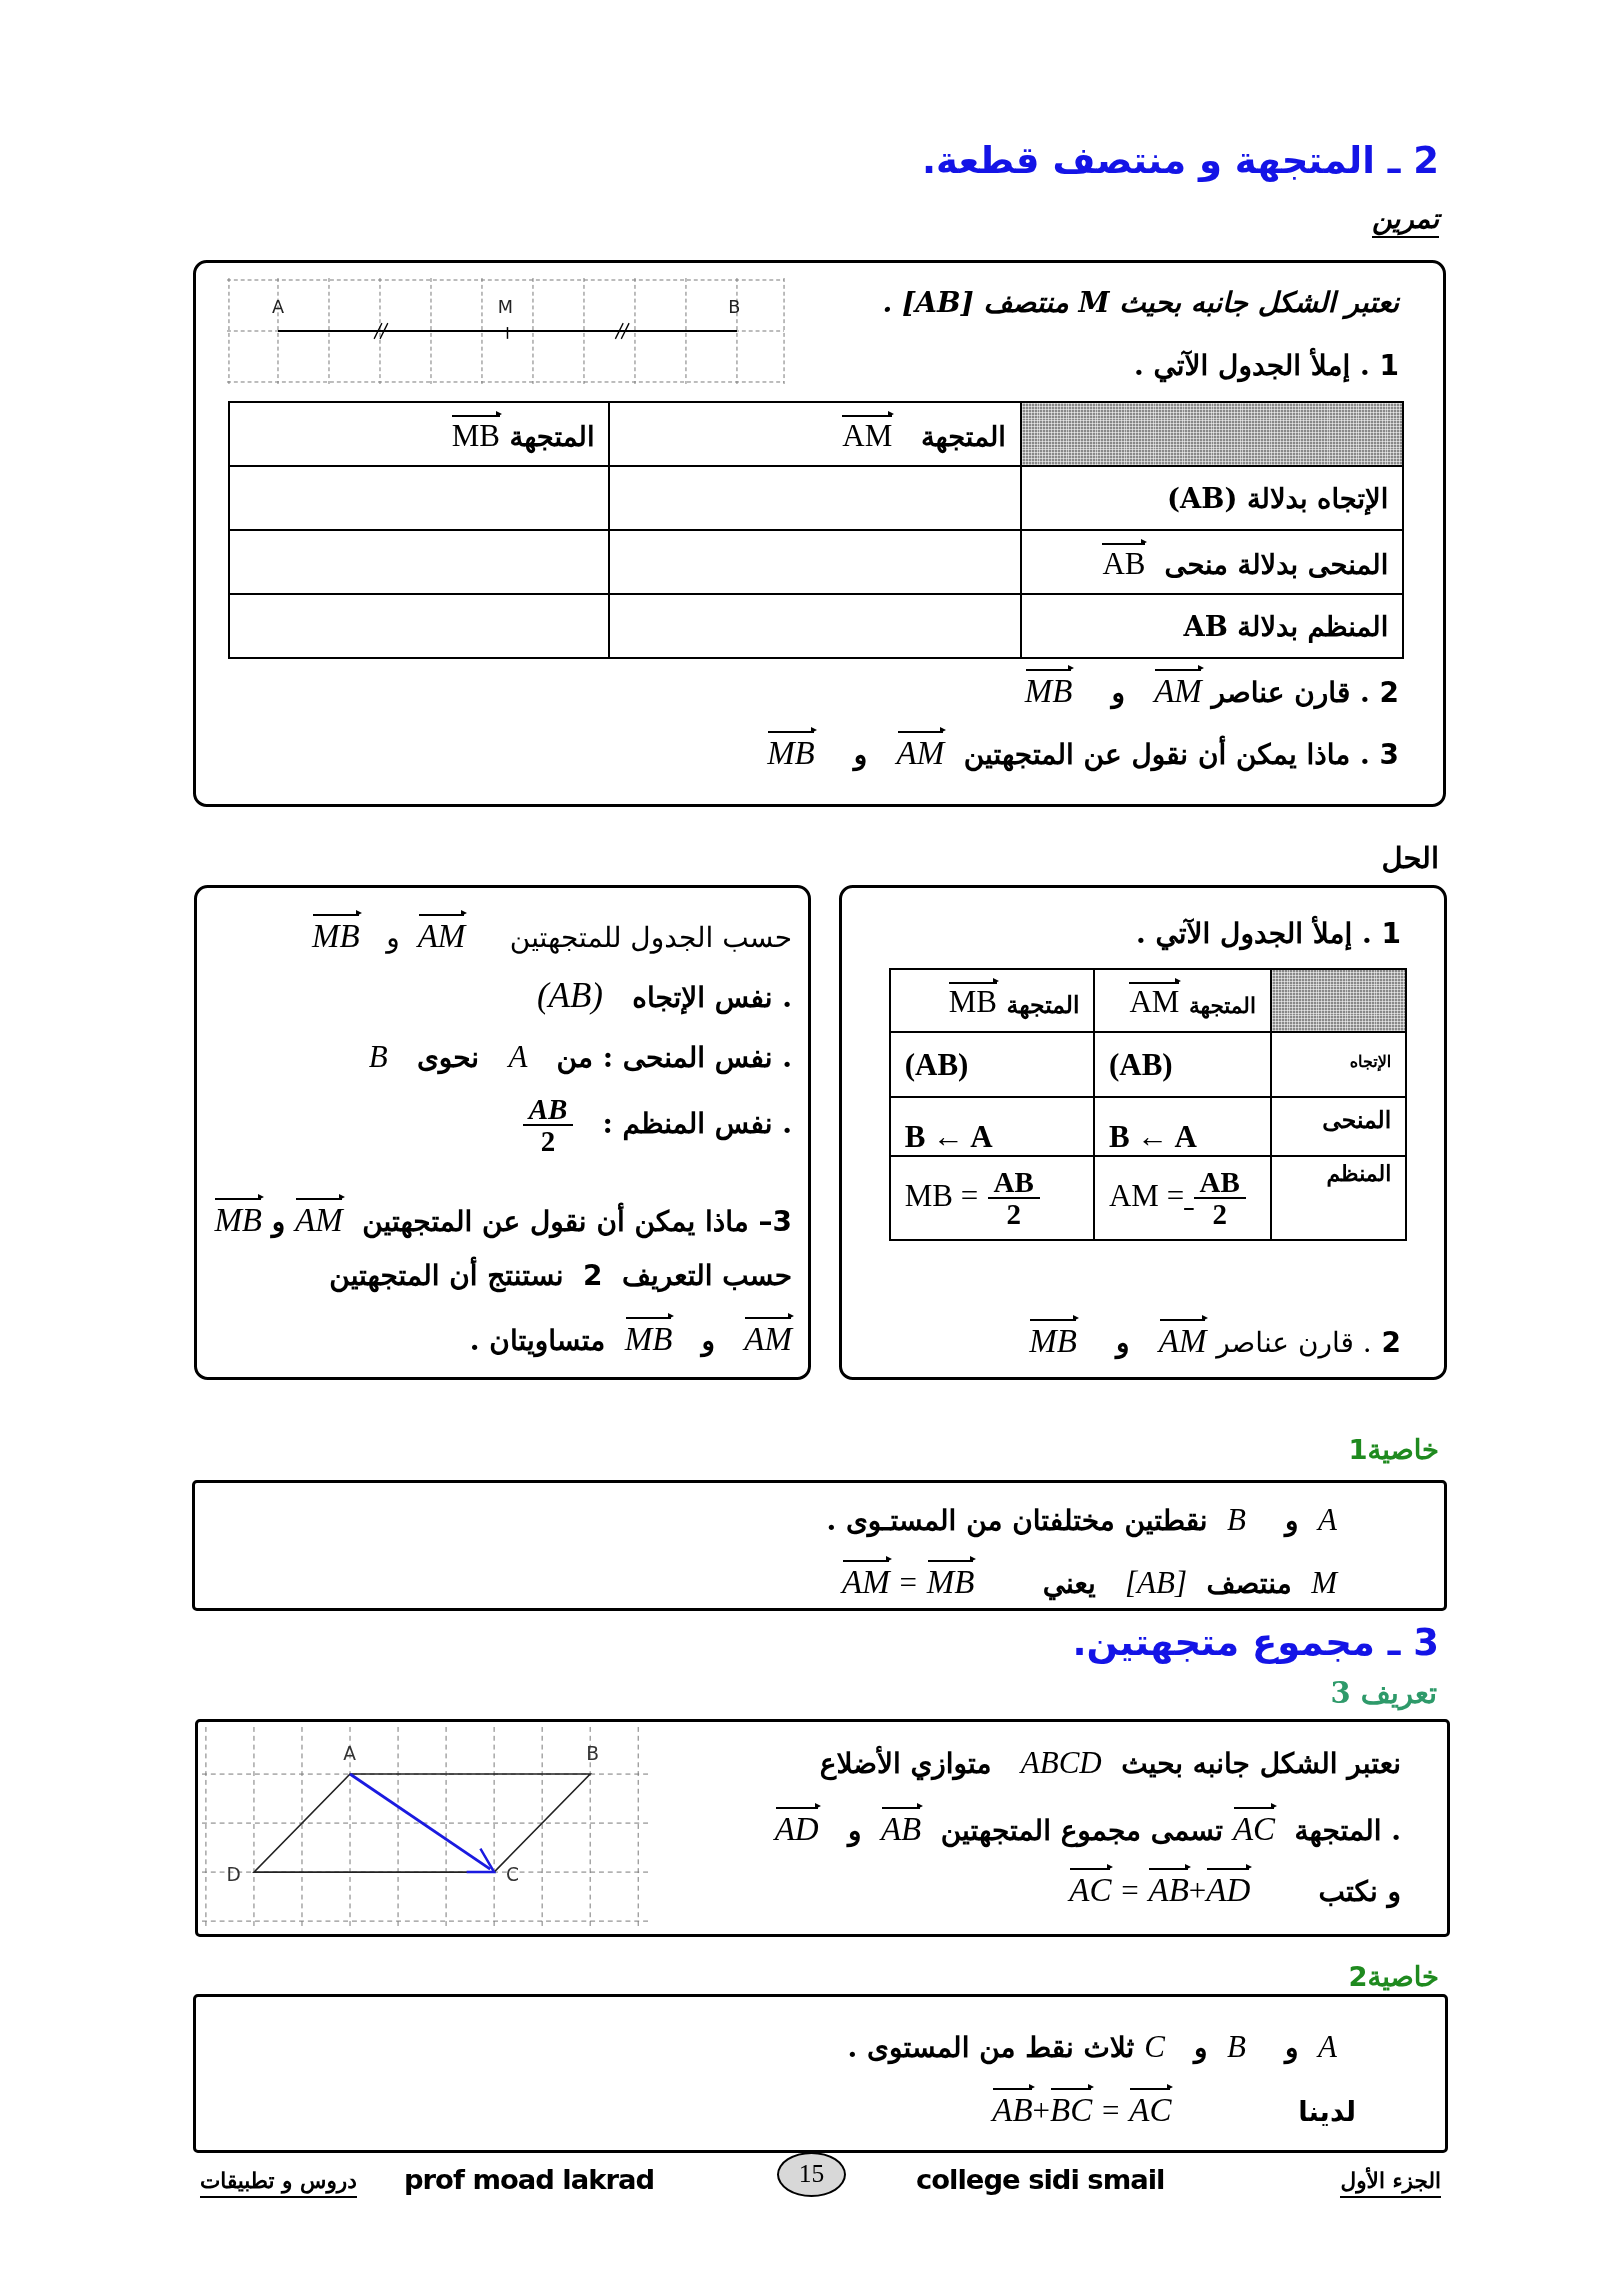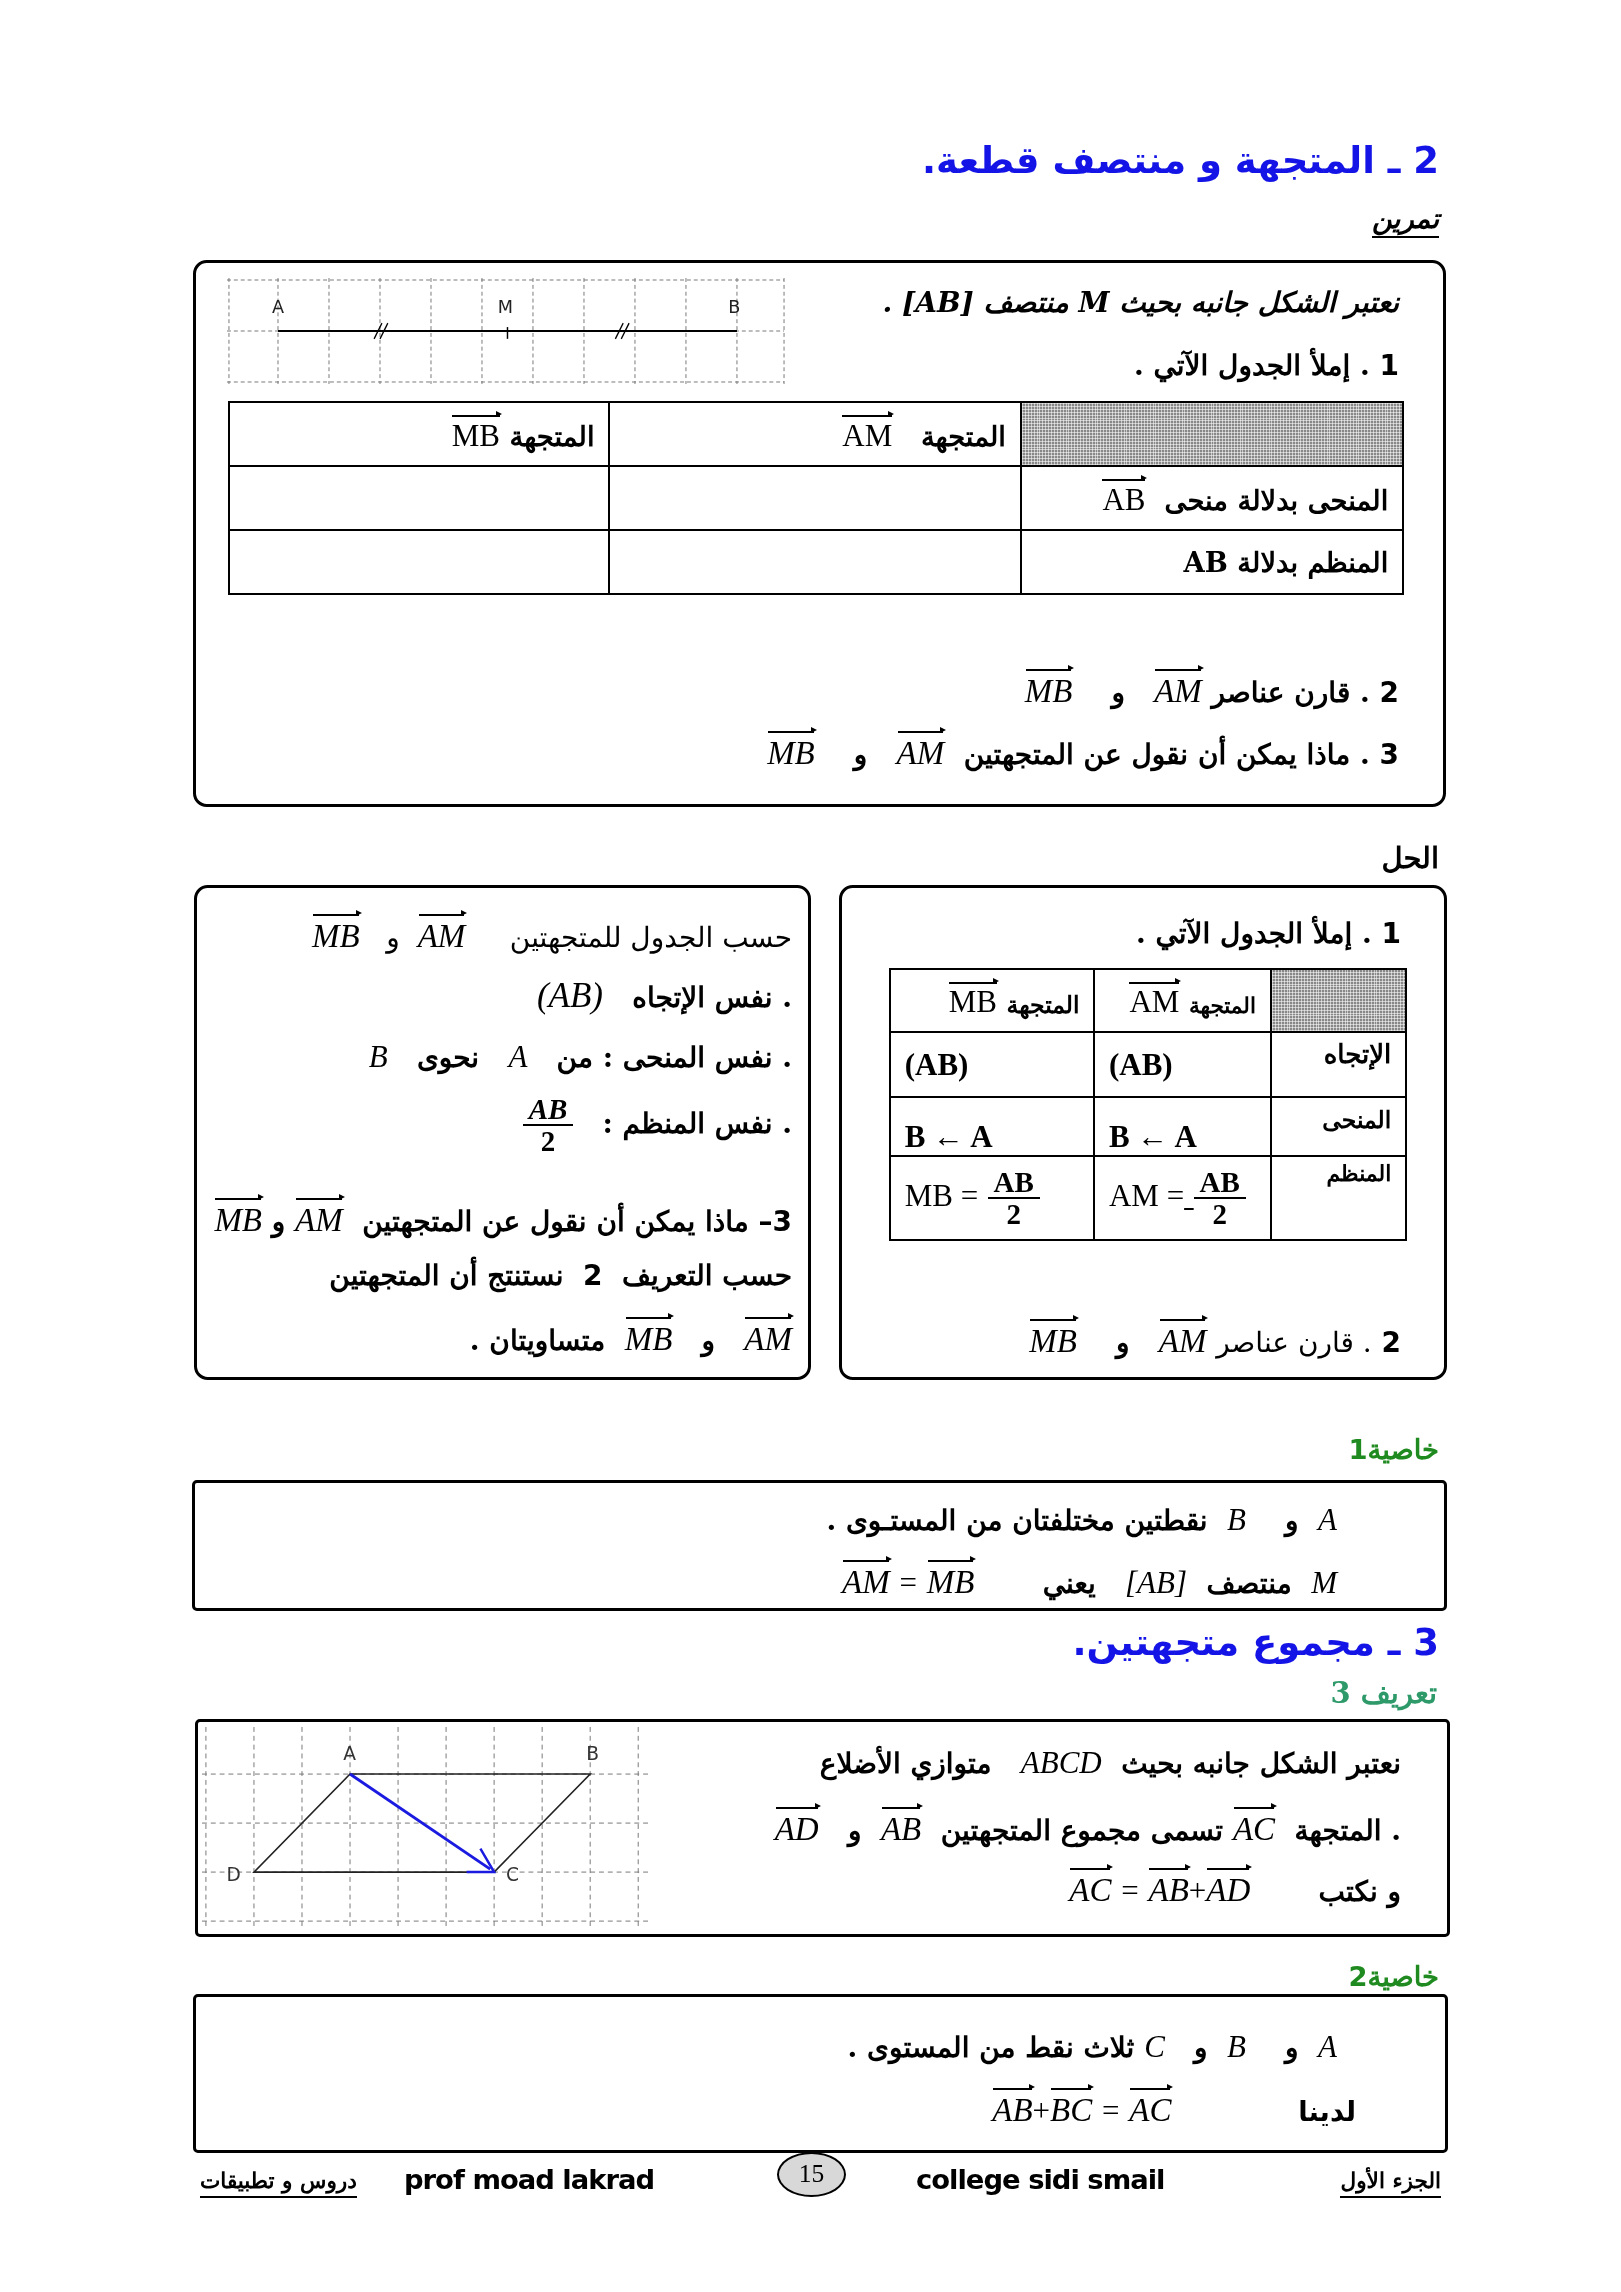--- a/index.html
+++ b/index.html
@@ -78,20 +78,25 @@
 </div>
 
 <table class="t" style="right:217px; top:401px; width:1176px;">
   <tbody>
       <tr style="height:64px;">
     <td class="shade" style="width:353px;"></td>
     <td style="width:382px;"><span>المتجهة</span> &nbsp; <span class="vecup" style="font-weight:normal;">AM</span></td>
     <td><span>المتجهة</span> <span class="vecup">MB</span></td>
   </tr>
   <tr style="height:64px;">
+    <td>الإتجاه  بدلالة (AB)</td>
+    <td></td>
+        <td></td>
+  </tr>
+  <tr style="height:64px;">
     <td><span>المنحى بدلالة منحى</span> &nbsp;<span class="vecup">AB</span></td>
     <td></td>
         <td></td>
   </tr>
   <tr style="height:64px;">
     <td>المنظم بدلالة AB</td>
     <td></td>
         <td></td>
   </tr>
 </tbody>
@@ -120,21 +125,21 @@
   <span>. إملأ الجدول الآتي .</span>
 </div>
 <table class="t" style="right:214px; top:968px; width:518px;">
   <tbody>
       <tr style="height:63px;">
     <td class="shade" style="width:106px;"></td>
     <td style="width:147px;"><span style="font-size:21.6px;">المتجهة</span> <span class="vecup">AM</span></td>
     <td><span style="font-size:23.5px;">المتجهة</span> <span class="vecup">MB</span></td>
   </tr>
   <tr style="height:65px;">
-    <td style="vertical-align:top; padding-top:6px; font-size:26px;">الإتجاه</td>
+    <td style="vertical-align:top; padding-top:19px; font-size:16px;">الإتجاه</td>
     <td style="text-align:left;"><span class="mathup" style="font-weight:bold;">(AB)</span></td>
     <td style="text-align:left;"><span class="mathup" style="font-weight:bold;">(AB)</span></td>
   </tr>
   <tr style="height:59px;">
     <td style="vertical-align:top; padding-top:7.8px; font-size:23.5px;">المنحى</td>
     <td style="text-align:left; vertical-align:bottom;"><span class="mathup" style="font-weight:bold;">B ← A</span></td>
     <td style="text-align:left; vertical-align:bottom;"><span class="mathup" style="font-weight:bold;">B ← A</span></td>
   </tr>
   <tr style="height:84px;">
     <td style="vertical-align:top; padding-top:3px; font-size:22px;margin-left:40px;">المنظم</td>

